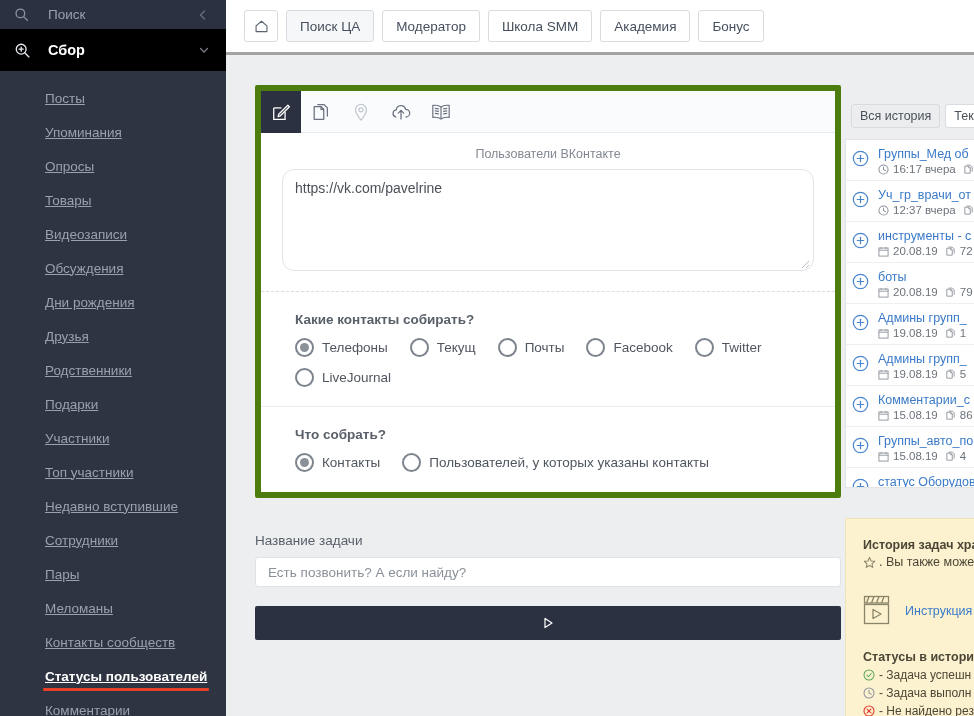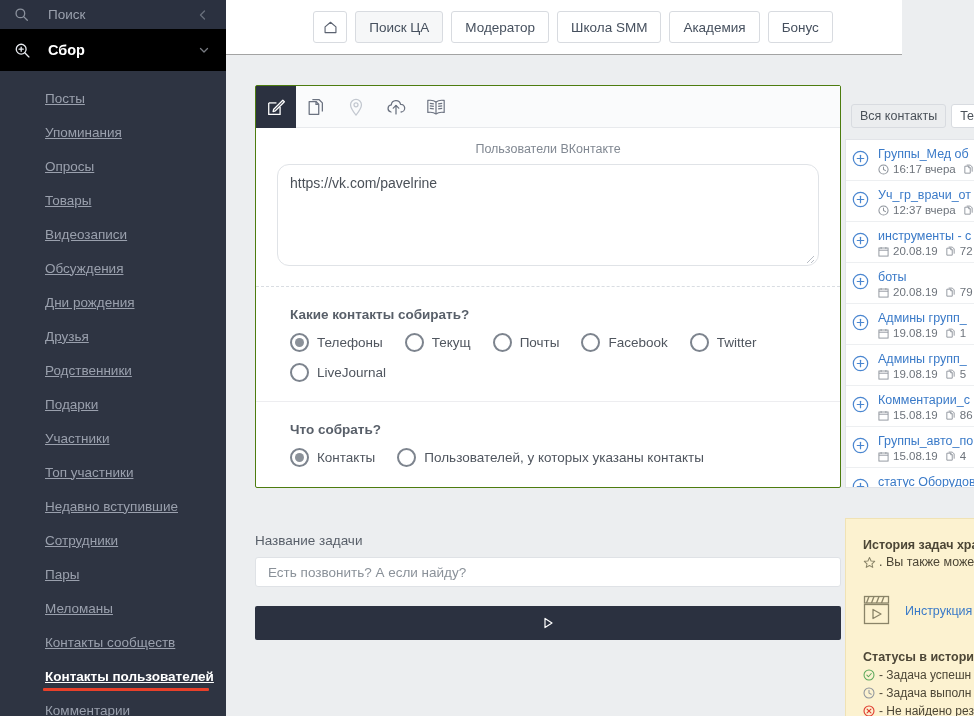--- a/index.html
+++ b/index.html
@@ -66,27 +66,26 @@
     position: absolute;
     left: 43px; right: 17px; bottom: 2px;
     height: 3px;
     background: #e8402a;
     border-radius: 1px;
   }
 
   
   .topnav {
     position: absolute; left: 226px; top: 0;
-    width: 676px; height: 55px;
+    width: 748px; height: 55px;
     background: #ffffff;
-    border-bottom: 1px solid #a3a3a3;
+    border-bottom: 3px solid #a3a3a3;
     display: flex; align-items: center;
     padding-left: 18px;
     gap: 8px;
-    justify-content: center;
   }
   .nav-btn {
     height: 32px;
     border: 1px solid #d8dbe0;
     border-radius: 3px;
     background: #ffffff;
     color: #46505e;
     font-size: 13.5px;
     display: flex; align-items: center; justify-content: center;
     padding: 0 13px;
@@ -101,21 +100,21 @@
     position: absolute; left: 226px; top: 55px;
     width: 748px; height: 661px;
     background: #eceef0;
     overflow: hidden;
   }
 
   .card {
     position: absolute; left: 29px; top: 30px;
     width: 586px;
     background: #ffffff;
-    border: 1px solid #4d7c0f;
+    border: 6px solid #4d7c0f;
     border-radius: 2px;
   }
   .tabstrip {
     display: flex; align-items: center;
     height: 42px;
     background: #fafbfc;
     border-bottom: 1px solid #e8eaed;
   }
   .tab-ic {
     width: 40px; height: 42px;
@@ -419,21 +418,21 @@
         <div class="side-item">
           <span>Пары</span>
         </div>
         <div class="side-item">
           <span>Меломаны</span>
         </div>
         <div class="side-item">
           <span>Контакты сообществ</span>
         </div>
         <div class="side-item active">
-          <span>Контакты пользователей</span>
+          <span>Статусы пользователей</span>
           <span class="underline"></span>
         </div>
         <div class="side-item">
           <span>Комментарии</span>
         </div>
       </div>
   </div>
 
   <div class="topnav">
     <div class="nav-btn home">
@@ -573,21 +572,21 @@
           <svg width="16" height="16" viewBox="0 0 16 16" fill="none" stroke="#ffffff" stroke-width="1.2">
             <polygon points="5,3.4 12,8 5,12.6" stroke-linejoin="round"></polygon>
           </svg>
         </span>
       </div>
     </div>
   </div>
 
   <div class="rightpanel">
     <div class="hist-tabs" id="hist-tabs">
-        <div class="hist-tab active">Вся контакты</div>
+        <div class="hist-tab active">Вся история</div>
         <div class="hist-tab">Текущ</div>
       </div>
     <div class="hist-list" id="hist-list">
         <div class="hist-item">
           <span class="hist-plus">
             <svg width="17" height="17" viewBox="0 0 18 18" fill="none" stroke="#4a86d0" stroke-width="1.3">
               <circle cx="9" cy="9" r="7.6"></circle>
               <line x1="5.6" y1="9" x2="12.4" y2="9" stroke-linecap="round"></line>
               <line x1="9" y1="5.6" x2="9" y2="12.4" stroke-linecap="round"></line>
             </svg>

